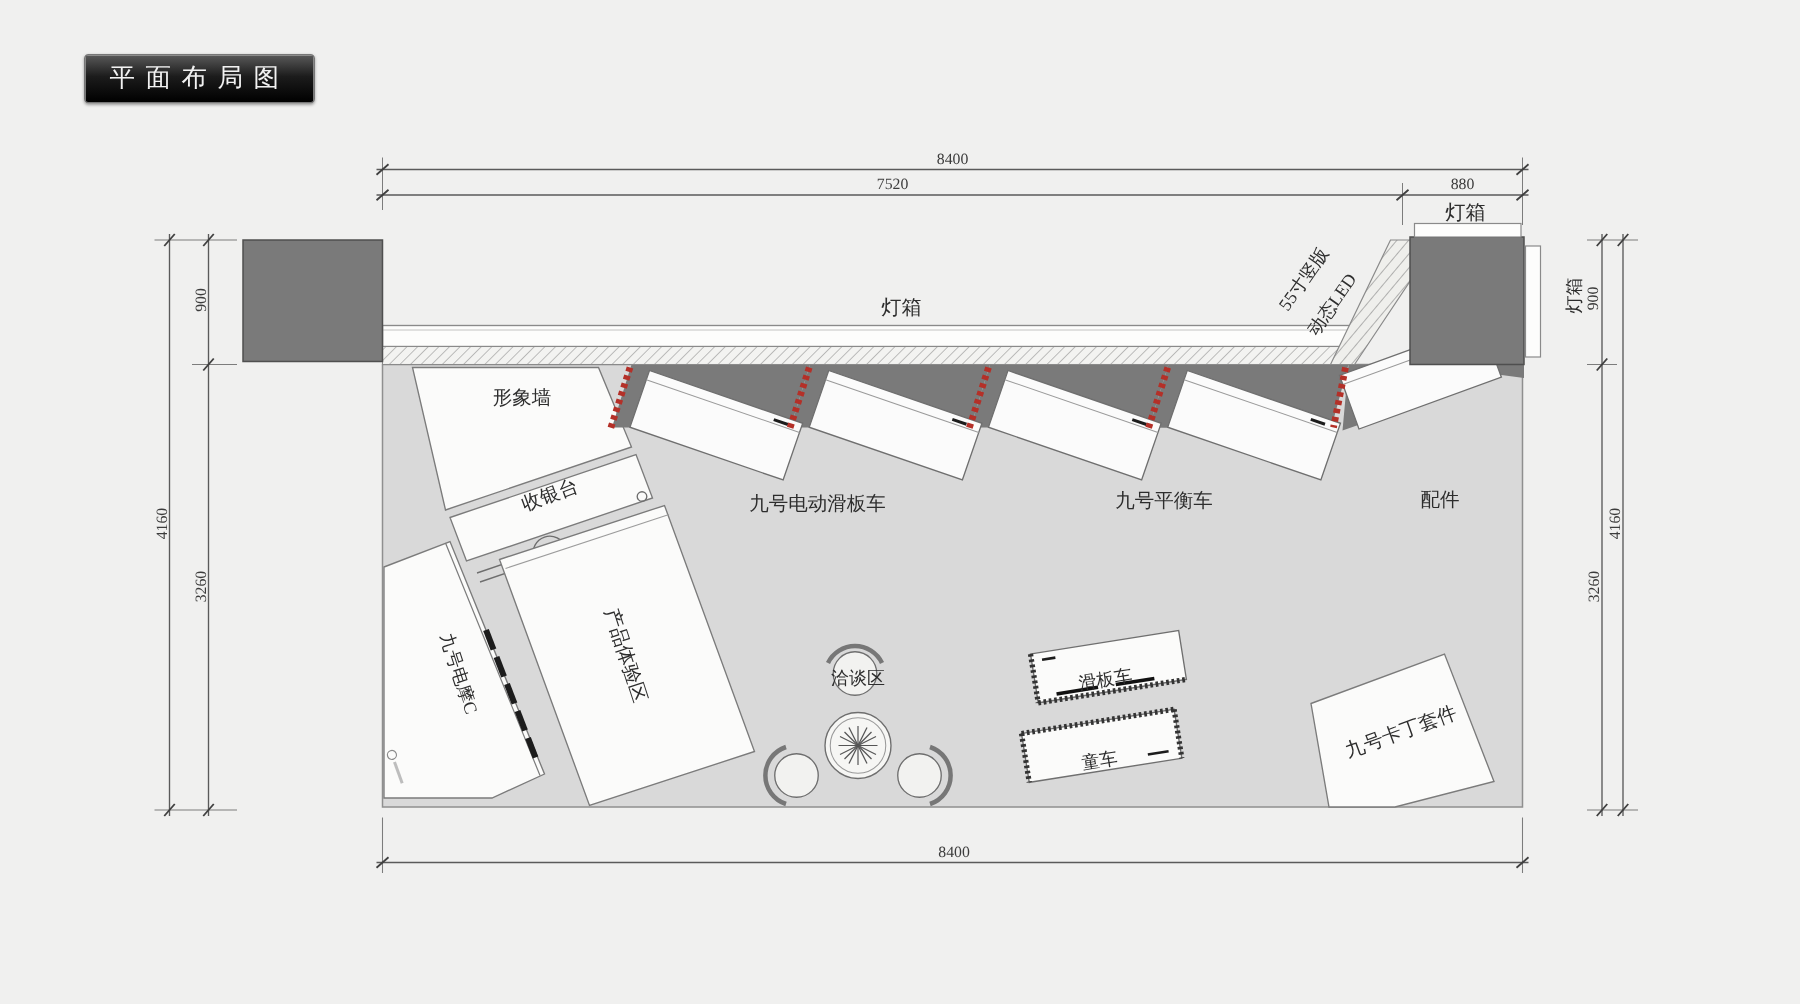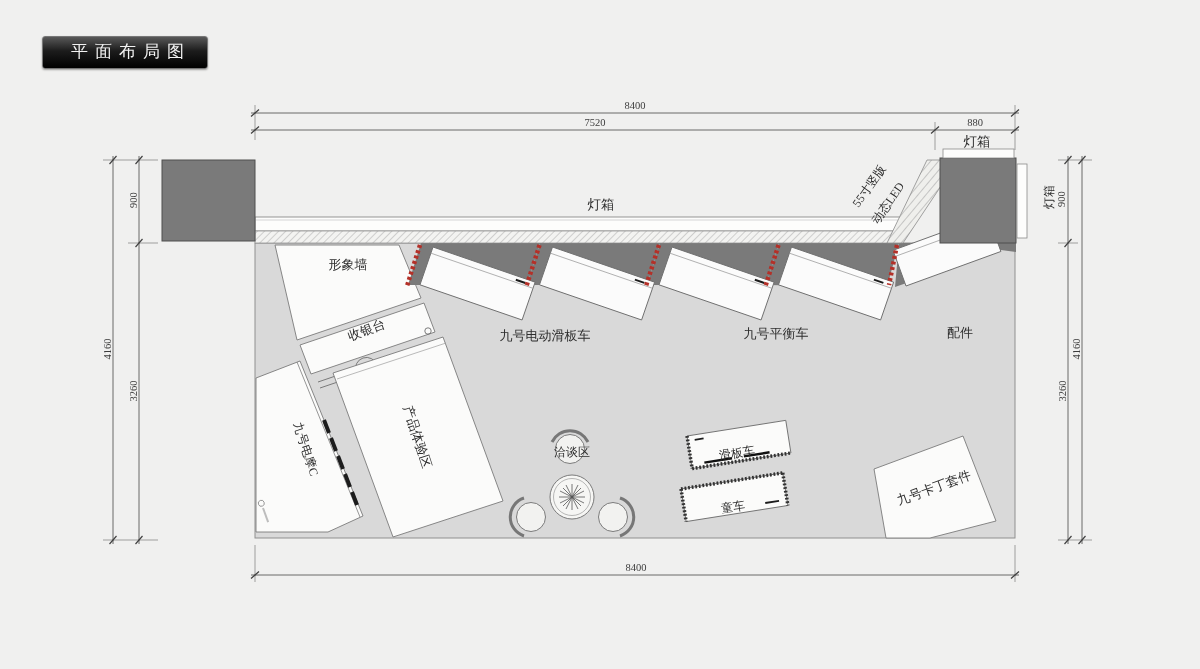--- a/index.html
+++ b/index.html
@@ -4,25 +4,25 @@
 <style>
   html,body{margin:0;padding:0;}
   body{
     width:1200px;height:669px;
     background:#f0f0ef;
     font-family:"Liberation Serif","DejaVu Serif",serif;
     position:relative;overflow:hidden;
   }
   .canvas{position:absolute;inset:0;}
   .title-badge{
-    position:absolute;left:42px;top:36px;
+    position:absolute;left:56px;top:36px;
     background:linear-gradient(180deg,#585858 0%,#1c1c1c 45%,#000 100%);
     border:1px solid #777;border-radius:3px;
     color:#f2f2f2;font-size:17px;letter-spacing:7px;
-    padding:3px 16px 5px 28px;
+    padding:3px 16px 5px 16px;
     box-shadow:0 1px 2px rgba(0,0,0,.35);
     white-space:nowrap;
   }
   svg{position:absolute;left:0;top:0;}
   text{fill:#333;}
   .dim-num{font-size:10.5px;fill:#3c3c3c;}
   .zone-label{font-size:13px;fill:#2d2d2d;}
   .zone-label-sm{font-size:12px;fill:#2d2d2d;}
   .wall-label{font-size:13.5px;fill:#2d2d2d;}
 </style>

